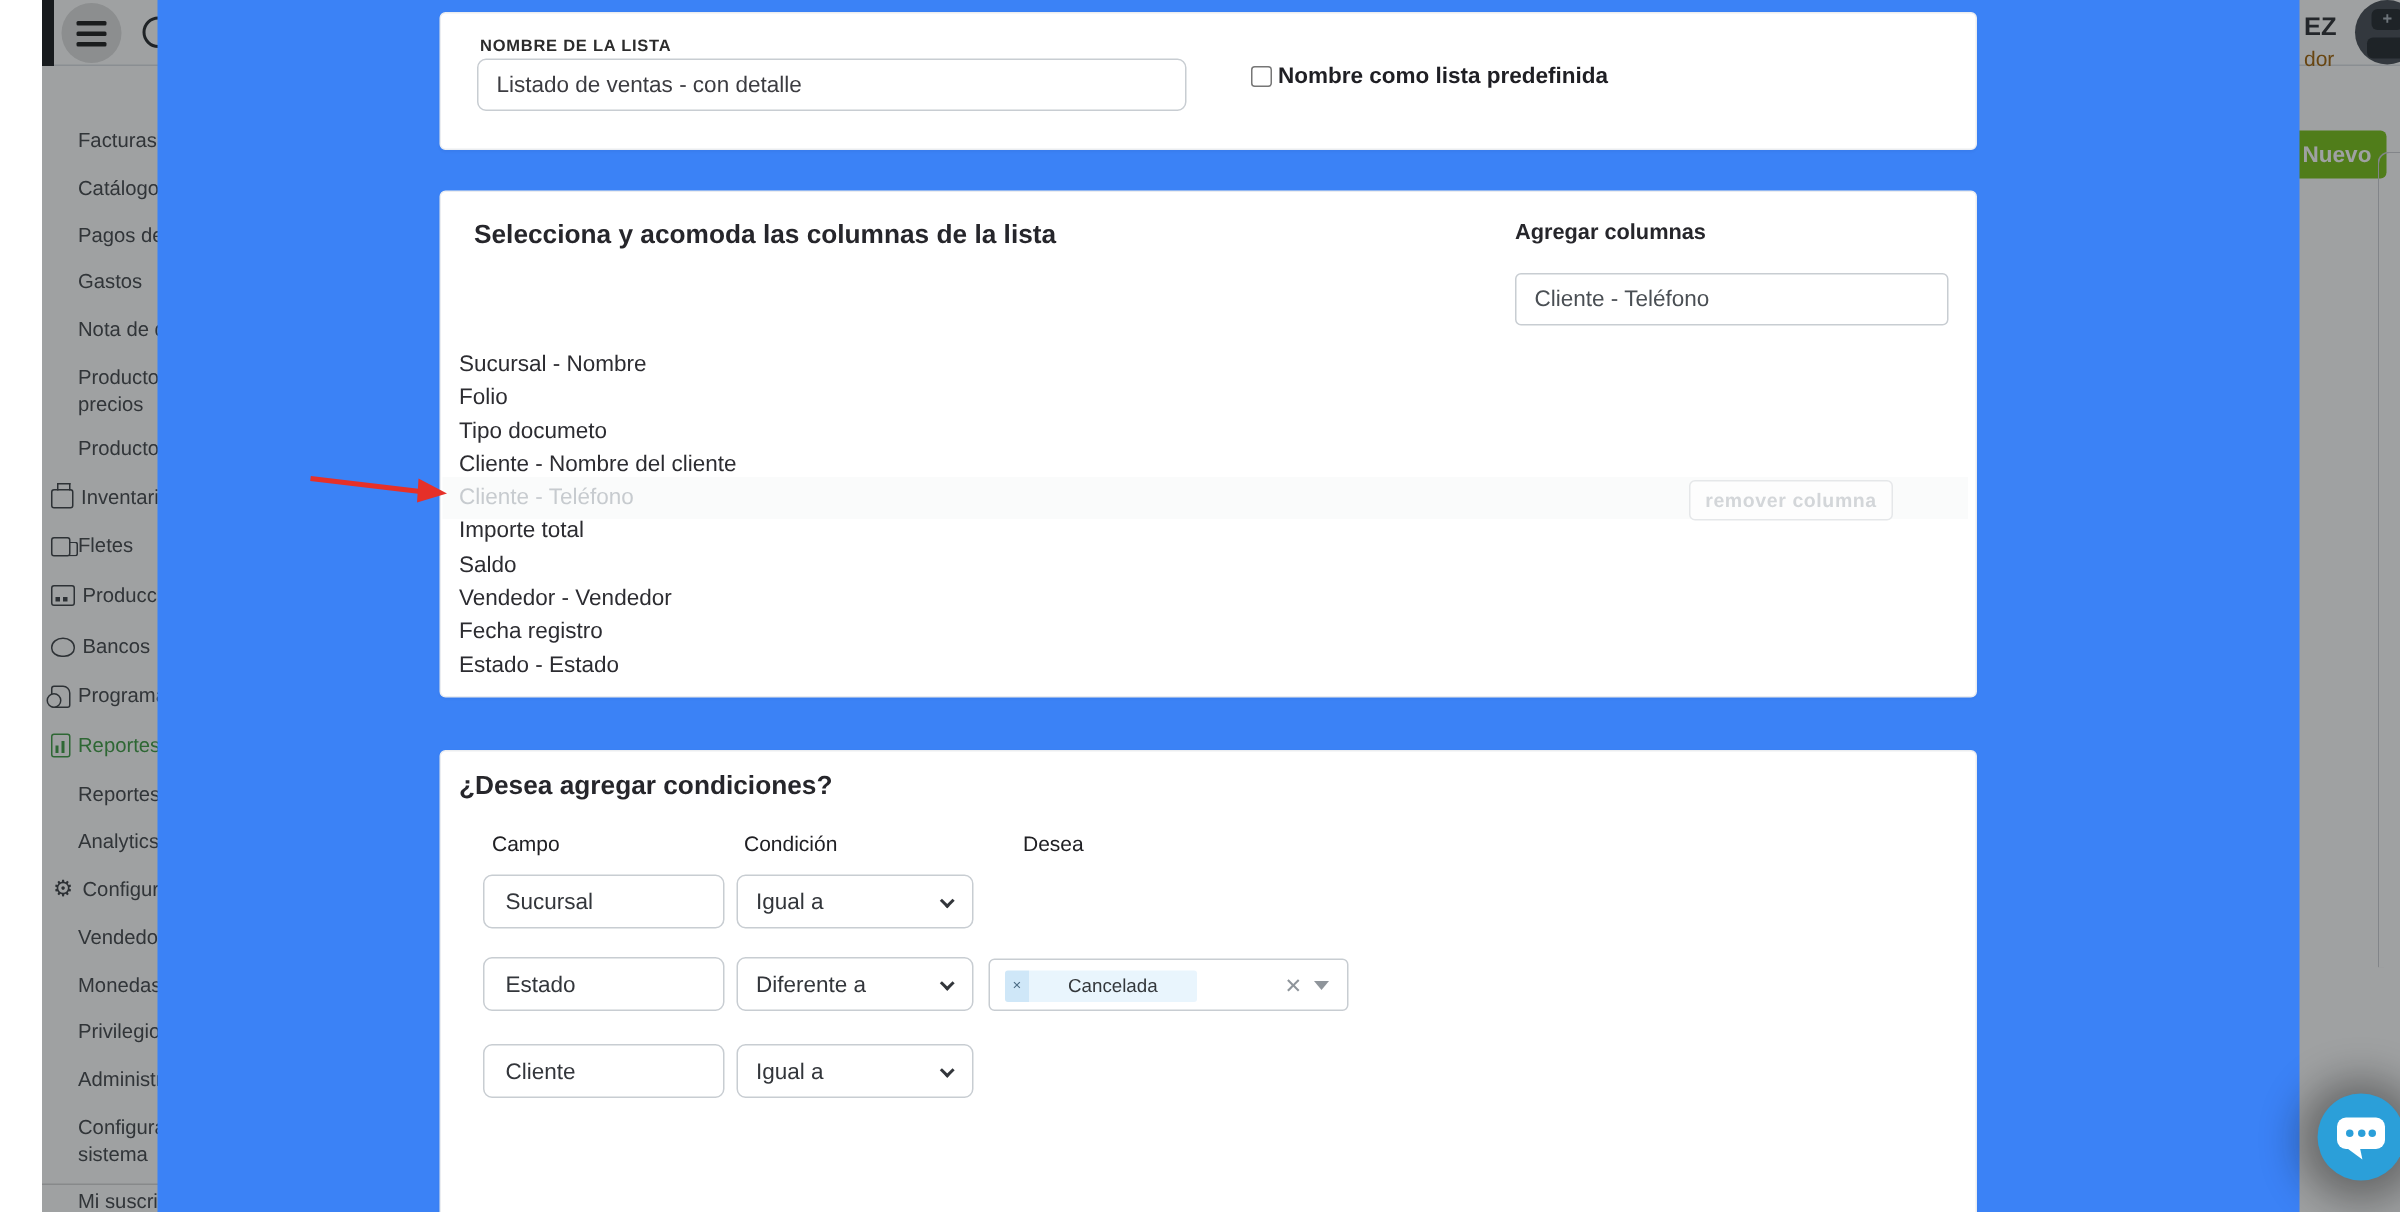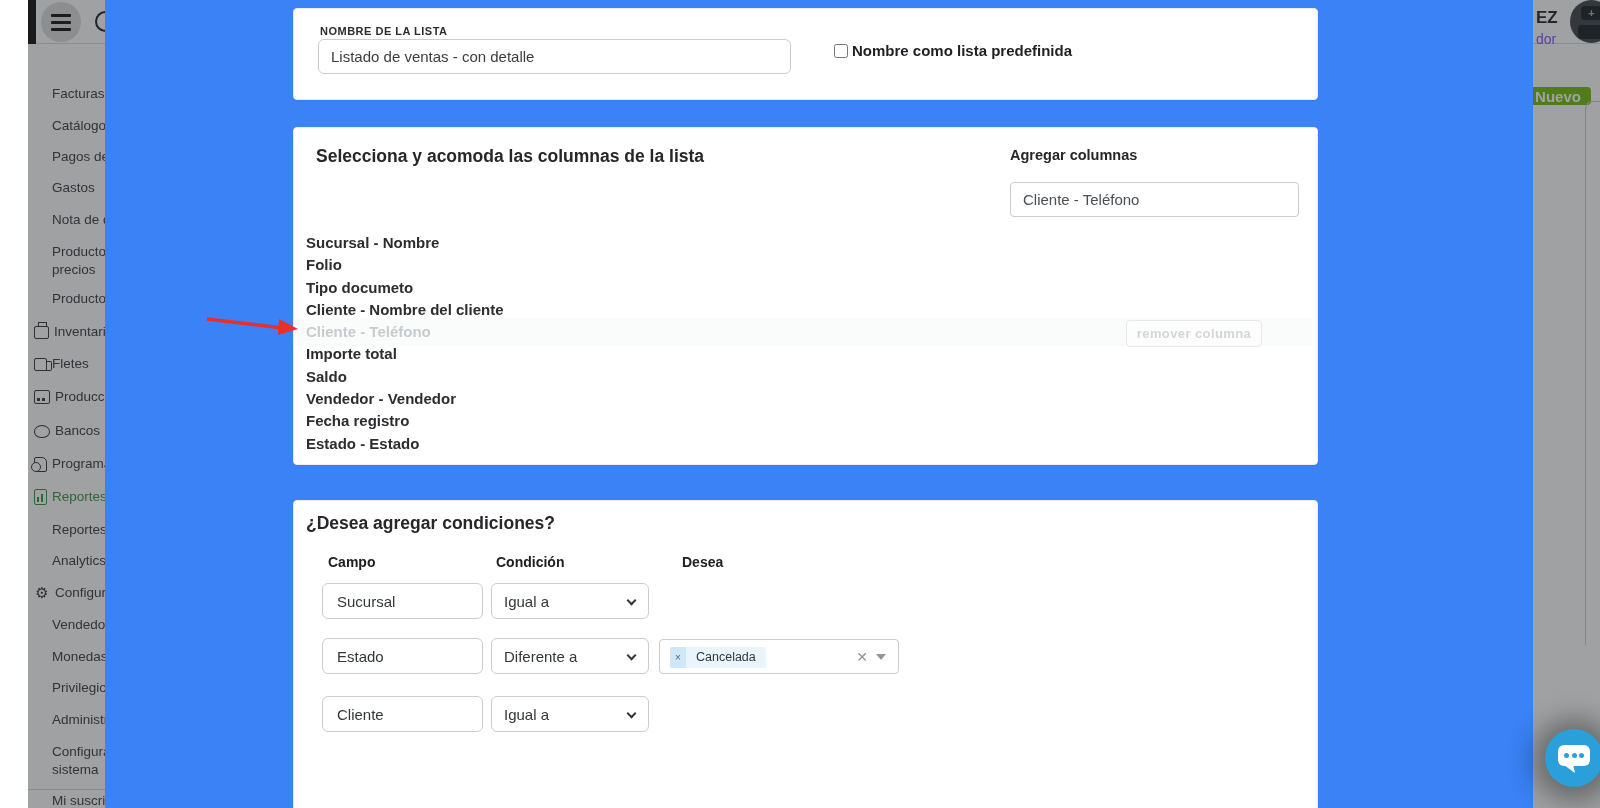--- a/index.html
+++ b/index.html
@@ -6,25 +6,25 @@
   *{box-sizing:border-box;font-family:"Liberation Sans","DejaVu Sans",sans-serif;}
   #stage{position:relative;width:1600px;height:808px;overflow:hidden;background:#fff;margin-left:28px;}
 
   
   .topbar{position:absolute;left:0;top:0;width:1600px;height:44px;background:#fff;border-bottom:1px solid #dcdfe3;}
   .darkstrip{position:absolute;left:0;top:0;width:8px;height:45px;background:#181b1e;}
   .hamburger{position:absolute;left:13px;top:2px;width:40px;height:40px;border-radius:50%;background:#dedede;display:flex;flex-direction:column;justify-content:center;align-items:center;gap:4px;}
   .hamburger i{display:block;width:20px;height:3px;background:#1c1c1c;border-radius:1px;}
   .logo-frag{position:absolute;left:67px;top:11px;width:21px;height:21px;border:2.5px solid #25282c;border-radius:50%;}
   .user-name{position:absolute;left:1508px;top:8px;font-size:17px;font-weight:bold;color:#2c2e33;}
-  .user-role{position:absolute;left:1508px;top:31px;font-size:14px;color:#8b5cf6;}
+  .user-role{position:absolute;left:1508px;top:31px;font-size:14px;color:#a16207;}
   .avatar{position:absolute;left:1542px;top:0;width:43px;height:43px;border-radius:50%;background:#464c54;overflow:hidden;}
   .avatar .head{position:absolute;left:11px;top:6px;width:21px;height:14px;background:#23282e;border-radius:4px;color:#aab3bb;font-size:11px;font-weight:bold;line-height:14px;text-align:center;}
   .avatar .bod{position:absolute;left:8px;top:25px;width:27px;height:14px;background:#23282e;border-radius:4px;color:#aab3bb;font-size:8px;line-height:12px;text-align:center;letter-spacing:2px;}
-  .nuevo-btn{position:absolute;left:1497px;top:87px;width:66px;height:18px;background:#79c117;border:none;border-radius:4px;color:#fff;font-size:15px;font-weight:bold;}
+  .nuevo-btn{position:absolute;left:1497px;top:87px;width:66px;height:32px;background:#79c117;border:none;border-radius:4px;color:#fff;font-size:15px;font-weight:bold;}
   .panel-frag{position:absolute;left:1557px;top:101px;width:43px;height:544px;border:1px solid #cdd0d4;border-right:none;border-bottom:none;border-radius:8px 0 0 0;}
 
   
   .sidebar{position:absolute;left:0;top:44px;width:236px;height:764px;background:#fff;}
   .sidebar .endline{position:absolute;left:0;top:745px;width:236px;border-top:1px solid #d7d7d7;}
   .s-item{position:absolute;left:6px;display:flex;align-items:center;gap:5px;font-size:13.5px;color:#43464b;line-height:18px;white-space:nowrap;}
   .s-item.noicon{left:24px;}
   .s-item.active, .s-item.active .lbl{color:#3f9c44;}
   .two{display:flex;flex-direction:column;}
   .icn{width:15px;height:13px;border:1.6px solid #3c4045;border-radius:2px;position:relative;flex:none;}
@@ -54,36 +54,36 @@
   .fld-label{position:absolute;left:26px;top:16px;font-size:11px;font-weight:bold;letter-spacing:.5px;color:#2c2c2c;}
   .name-input{position:absolute;left:24px;top:30px;width:473px;height:35px;border:1px solid #c8cdd2;border-radius:6px;padding:0 12px;font-size:15px;color:#3c3c41;outline:none;}
   .cb{position:absolute;left:540px;top:35px;width:14px;height:14px;margin:0;}
   .cb-label{position:absolute;left:558px;top:33px;font-size:15px;font-weight:bold;color:#1f1f24;}
 
   .sec-title{position:absolute;font-size:17.5px;font-weight:bold;color:#26262b;}
   .add-label{position:absolute;left:716px;top:19px;font-size:14.5px;font-weight:bold;color:#26262b;}
   .add-input{position:absolute;left:716px;top:54px;width:289px;height:35px;border:1px solid #c8cdd2;border-radius:4px;padding:0 12px;font-size:15px;color:#4a4f54;outline:none;background:#fff;}
 
   .col-list{position:absolute;left:12px;top:104px;}
-  .col-item{font-size:15px;font-weight:bold;color:#2c2c31;line-height:22.3px;white-space:nowrap;}
+  .col-item{font-size:15px;font-weight:normal;color:#2c2c31;line-height:22.3px;white-space:nowrap;}
   .col-item.muted{color:#c7cbcf;}
   .band{position:absolute;left:1px;top:190px;width:1017px;height:28px;background:#fafbfb;}
   .remover-btn{position:absolute;left:832px;top:192px;width:136px;height:27px;border:1px solid #e5e7e9;border-radius:4px;background:#fdfdfd;font-size:13px;font-weight:bold;letter-spacing:.4px;color:#d3d6d9;}
 
   .green-btn{position:absolute;left:715px;top:15px;width:173px;height:34px;border:none;border-radius:4px;background:#7cc51e;color:#fff;font-size:15px;font-weight:bold;box-shadow:0 1px 2px rgba(0,0,0,0.15);}
-  .cond-h{position:absolute;top:53px;font-size:14px;font-weight:bold;color:#202024;}
+  .cond-h{position:absolute;top:53px;font-size:14px;font-weight:normal;color:#202024;}
   .h-campo{left:34px;} .h-cond{left:202px;} .h-valor{left:388px;}
   .field-input{position:absolute;left:28px;width:161px;height:36px;border:1px solid #c8cdd2;border-radius:6px;padding:4px 14px;font-size:15px;color:#33363b;outline:none;}
   .sel{position:absolute;left:197px;width:158px;height:36px;border:1px solid #c8cdd2;border-radius:6px;background:#fff;display:flex;align-items:center;padding:0 12px;font-size:15px;color:#33363b;cursor:pointer;}
   .sel-caret{position:absolute;right:13px;top:13px;width:7px;height:7px;border-right:2px solid #33363b;border-bottom:2px solid #33363b;transform:rotate(45deg);}
   .r1{top:82px;} .r2{top:137px;} .r3{top:195px;}
   .multisel{position:absolute;left:365px;top:138px;width:240px;height:35px;border:1px solid #c8cdd2;border-radius:4px;background:#fff;}
   .chip{position:absolute;left:10px;top:7px;height:21px;display:flex;}
   .chip-x{width:16px;background:#cfe7f8;color:#4a6b84;font-size:10px;line-height:21px;text-align:center;border-radius:2px 0 0 2px;cursor:pointer;}
-  .chip-lbl{background:#e9f5fd;color:#33373b;font-size:12.5px;line-height:21px;padding:0 10px;border-radius:0 2px 2px 0;white-space:nowrap;text-align:center;}
+  .chip-lbl{background:#e9f5fd;color:#33373b;font-size:12.5px;line-height:21px;padding:0 26px;border-radius:0 2px 2px 0;white-space:nowrap;text-align:center;}
   .ms-clear{position:absolute;right:30px;top:9px;font-size:14px;color:#8f959b;cursor:pointer;}
   .ms-caret{position:absolute;right:12px;top:14px;width:0;height:0;border-left:5px solid transparent;border-right:5px solid transparent;border-top:6px solid #8f959b;cursor:pointer;}
 
   .arrow{position:absolute;left:100px;top:312px;z-index:35;}
 
   
   .sbar{position:absolute;left:1584px;top:0;width:16px;height:808px;background:#f6f6f6;border-left:1px solid #e3e3e3;z-index:40;}
   .sb-up{position:absolute;left:4px;top:6px;width:0;height:0;border-left:4px solid transparent;border-right:4px solid transparent;border-bottom:6px solid #4a4a4a;}
   .sb-down{position:absolute;left:4px;bottom:6px;width:0;height:0;border-left:4px solid transparent;border-right:4px solid transparent;border-top:6px solid #4a4a4a;}
   .sb-thumb{position:absolute;left:2px;top:150px;width:11px;height:198px;background:#a3a3a3;border-radius:6px;}

